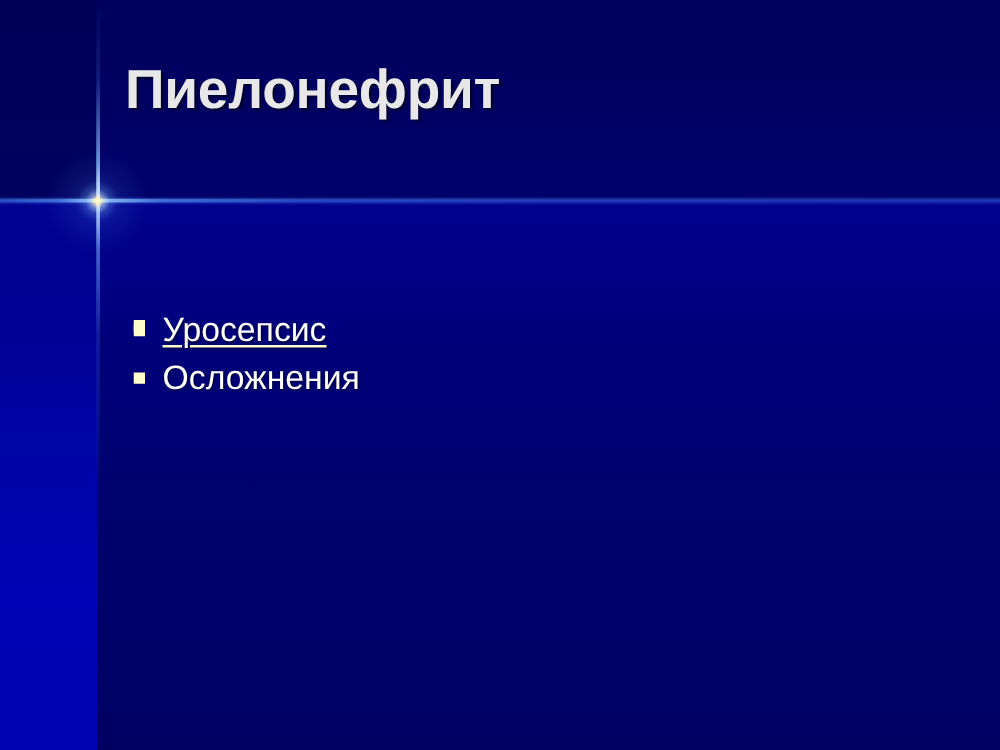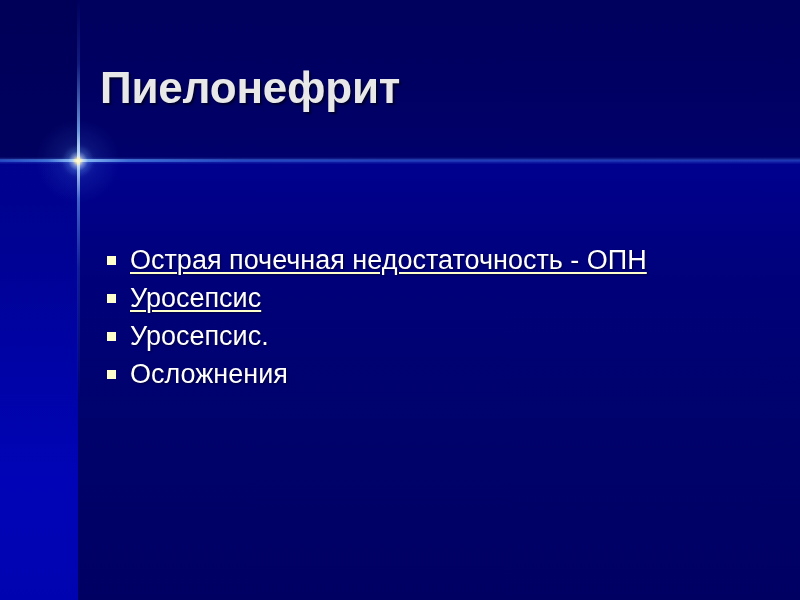--- a/index.html
+++ b/index.html
@@ -124,21 +124,21 @@
         rgba(120,180,255,0.30) 0%,
         rgba(80,140,235,0.12) 45%,
         rgba(50,100,200,0.00) 100%);
   }
 
   
   .content { position: absolute; left: 0; top: 0; width: 800px; height: 600px; }
 
   .title {
     position: absolute;
-    left: 100px; top: 63px;
+    left: 100px; top: 47px;
     font-size: 44px;
     font-weight: bold;
     color: #e8e8e8;
     letter-spacing: -0.2px;
     white-space: nowrap;
     text-shadow: 2px 2px 2px rgba(0,0,0,0.55);
   }
 
   .subhead {
     position: absolute;
@@ -205,34 +205,29 @@
 
   <div class="content">
 
     <div class="title">Пиелонефрит</div>
 
 
     <ul class="bullets">
 
       <li class="bullet linked">
         <span class="marker"></span>
-        <span class="btext">Острая почечная недостаточность - ОПН</span>
       </li>
 
 
 
       <li class="bullet linked">
         <span class="marker"></span>
         <span class="btext">Уросепсис</span>
       </li>
 
-      <li class="bullet">
-        <span class="marker"></span>
-        <span class="btext">Уросепсис.</span>
-      </li>
 
       <li class="bullet">
         <span class="marker"></span>
         <span class="btext">Осложнения</span>
       </li>
 
     </ul>
 
   </div>
 </div>

